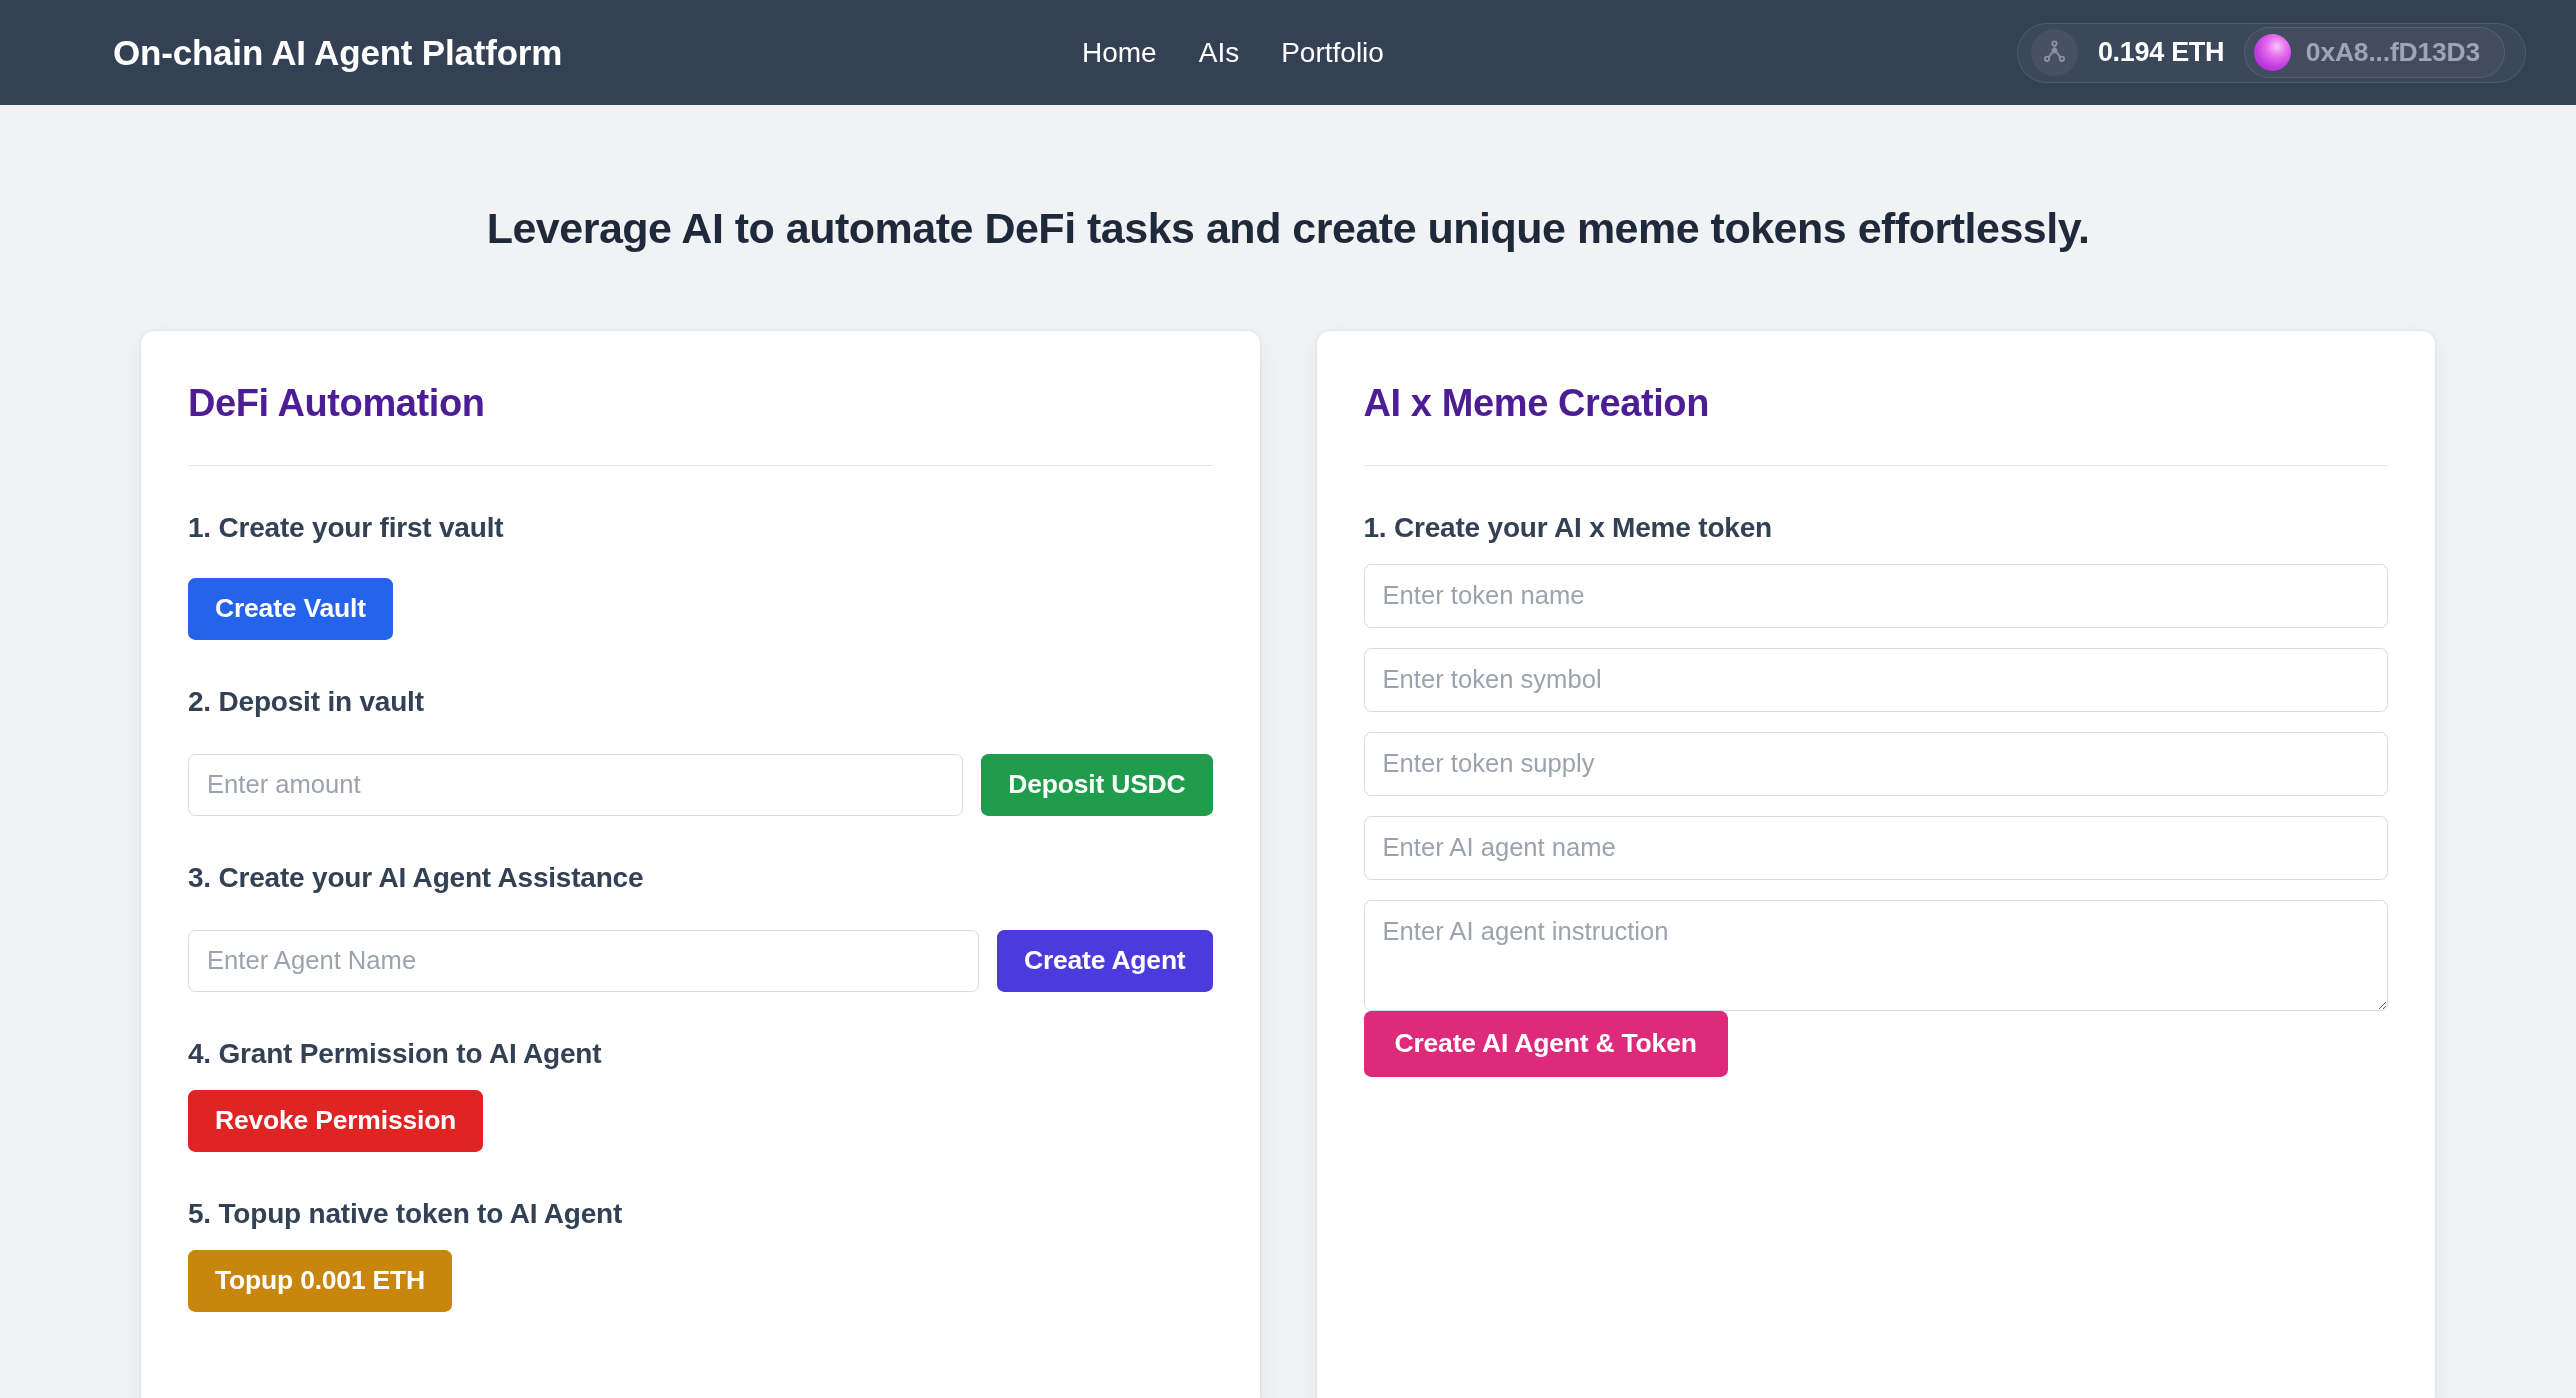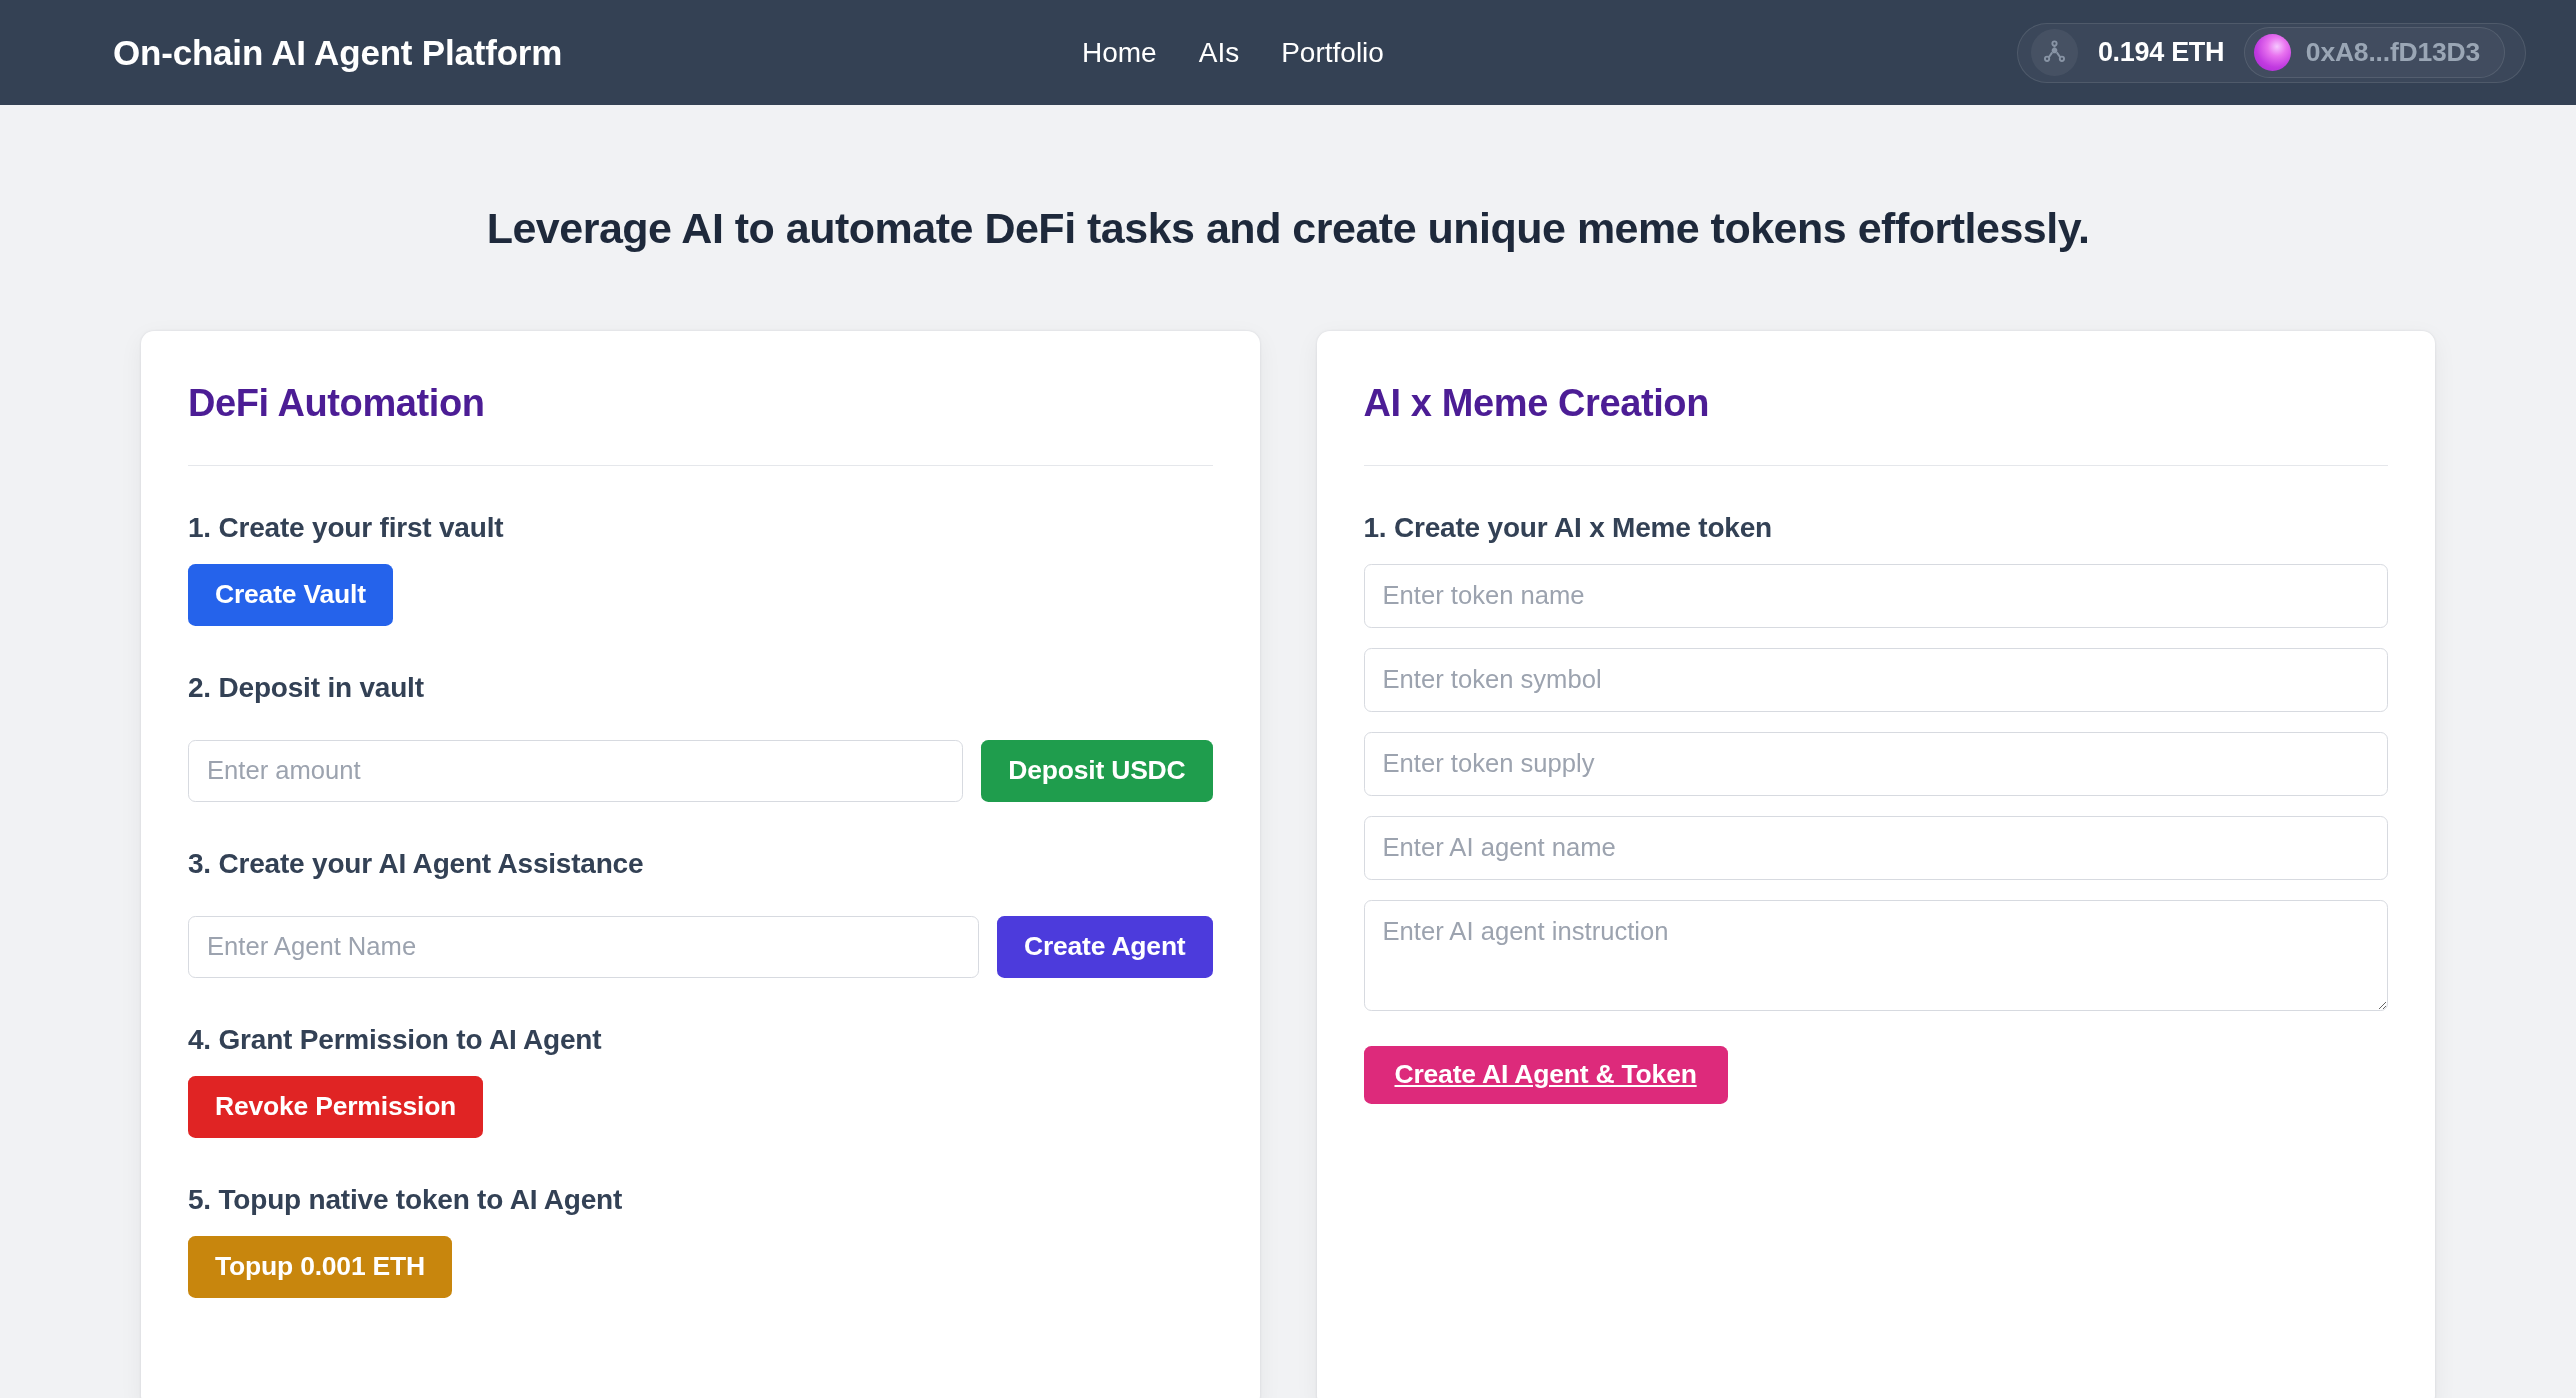--- a/index.html
+++ b/index.html
@@ -175,27 +175,27 @@
     font-family: "Liberation Sans", sans-serif;
     font-size: 26.5px;
     font-weight: bold;
     padding: 0 27px;
     height: 62px;
     cursor: pointer;
     white-space: nowrap;
     letter-spacing: -0.2px;
   }
 
-  .btn-blue   { background: #2563eb; margin-top: 20px; }
+  .btn-blue   { background: #2563eb; margin-top: 34px; }
   .btn-green  { background: #1f9d4d; }
   .btn-indigo { background: #4c3bdc; }
   .btn-purple { background: #9333ea; margin-top: 20px; }
   .btn-red    { background: #e02424; margin-top: 20px; }
   .btn-gold   { background: #c8860d; margin-top: 20px; }
-  .btn-pink   { background: #db2777; background: #dd2a7b; margin-top: 35px; height: 58px; padding: 0 31px; text-decoration: underline; }
+  .btn-pink   { background: #db2777; background: #dd2a7b; height: 66px; padding: 0 31px; }
 
   
   .field-row {
     display: flex;
     gap: 18px;
     margin-top: 36px;
     align-items: stretch;
   }
 
   .text-input {

